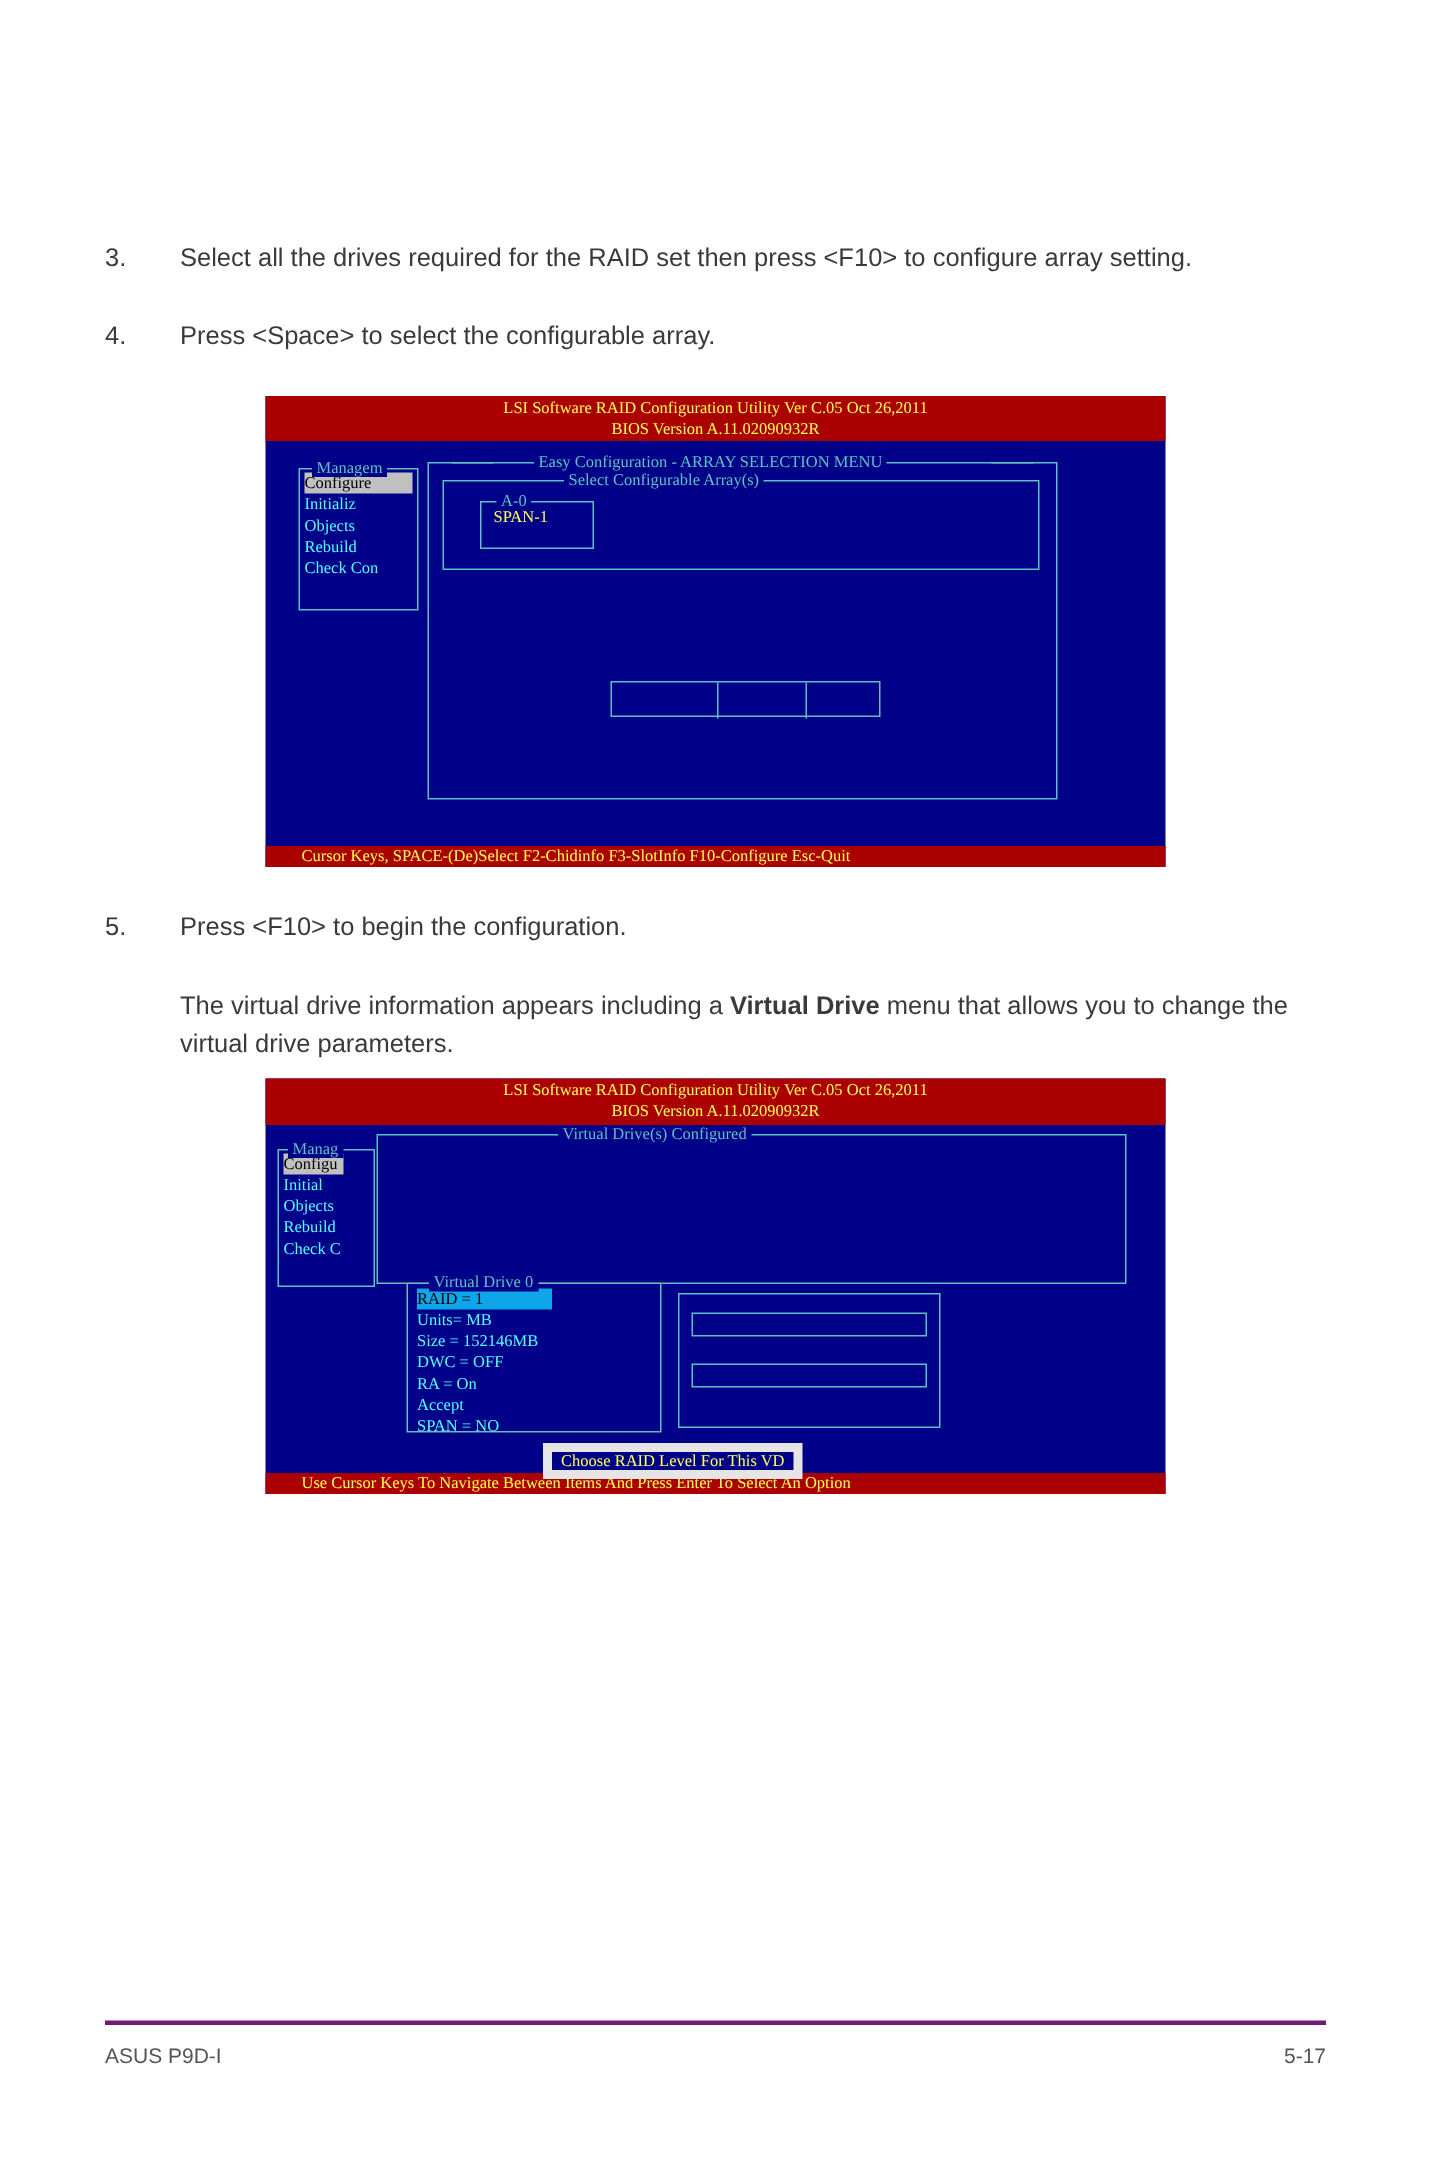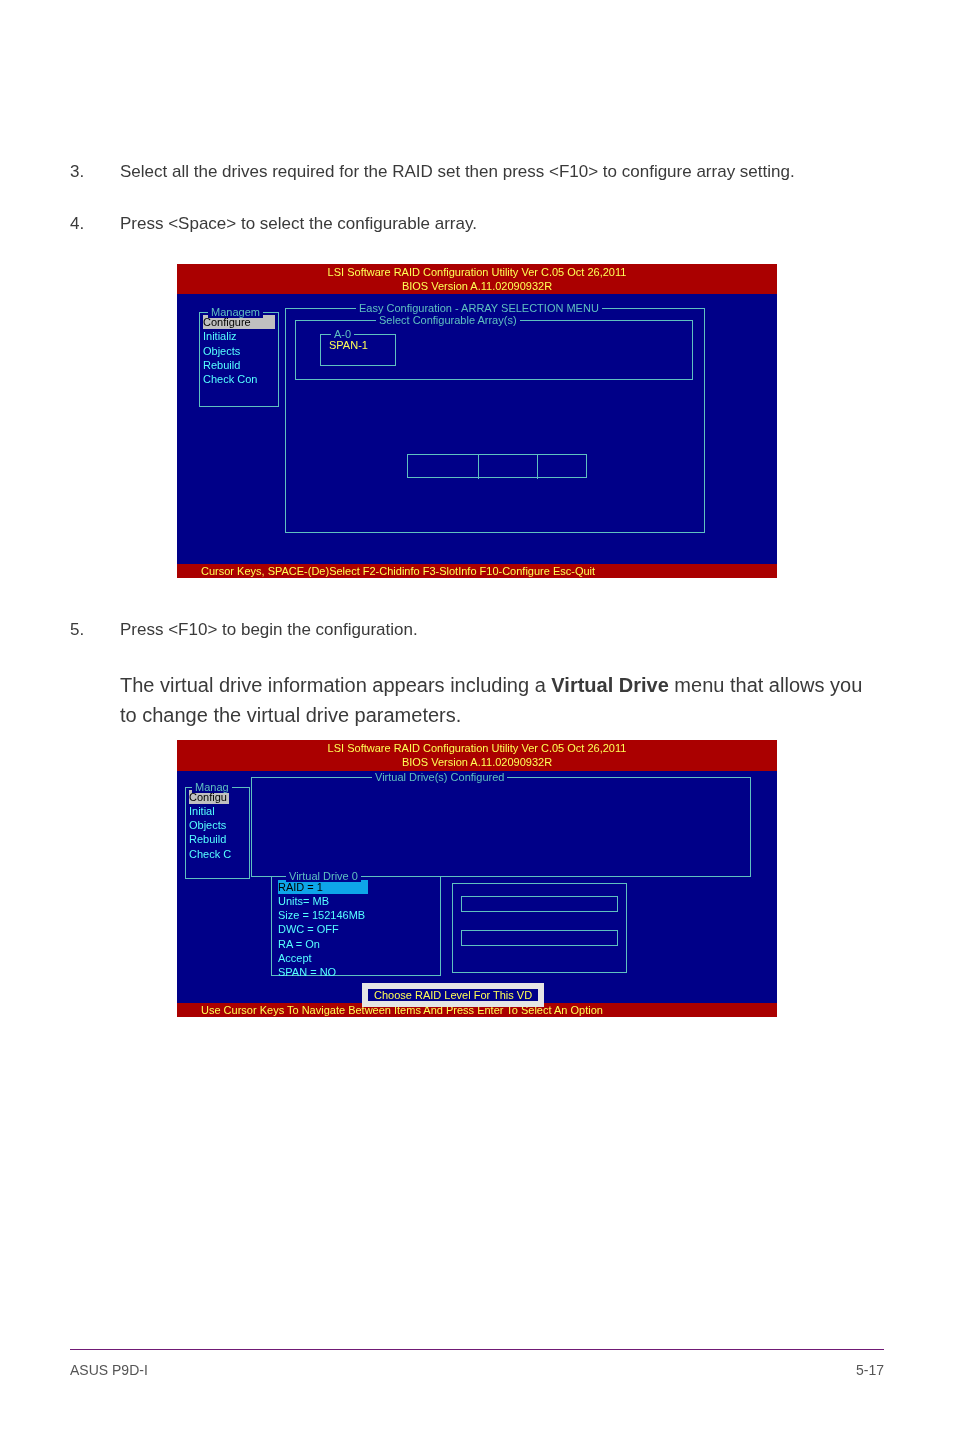--- a/index.html
+++ b/index.html
@@ -20,31 +20,31 @@
     font-size: 17px;
     line-height: 1.4;
   }
   .step-num {
     width: 50px;
     flex-shrink: 0;
   }
   .step-text { flex: 1; }
   .sub-text {
     margin-left: 50px;
-    font-size: 20px;
+    font-size: 17px;
     line-height: 1.5;
     margin-bottom: 4px;
   }
   .bold { font-weight: bold; }
 
   
   .bios {
     width: 600px;
-    margin: 10px auto 40px auto;
-    font-family: Liberation Sans, sans-serif;
+    margin: 10px auto 28px auto;
+    font-family: Liberation Serif, serif;
     font-size: 11px;
     background: #000088;
     color: #fff;
   }
   .bios-header {
     background: #aa0000;
     color: #ffff55;
     text-align: center;
     padding: 1px 0;
     line-height: 1.3;
@@ -128,21 +128,21 @@
   .b2-choose {
     position:absolute; left: 185px; top: 212px;
     border:6px solid #e5e5e5; color:#ffff55; padding: 0 6px;
   }
 
   .page-footer {
     position: absolute;
     bottom: 60px;
     left: 70px;
     right: 70px;
-    border-top: 1px solid #701a75;
+    border-top: 3px solid #701a75;
     padding-top: 12px;
     display: flex;
     justify-content: space-between;
     font-size: 14px;
     color: #555;
   }
 </style>
 </head>
 <body>
 

